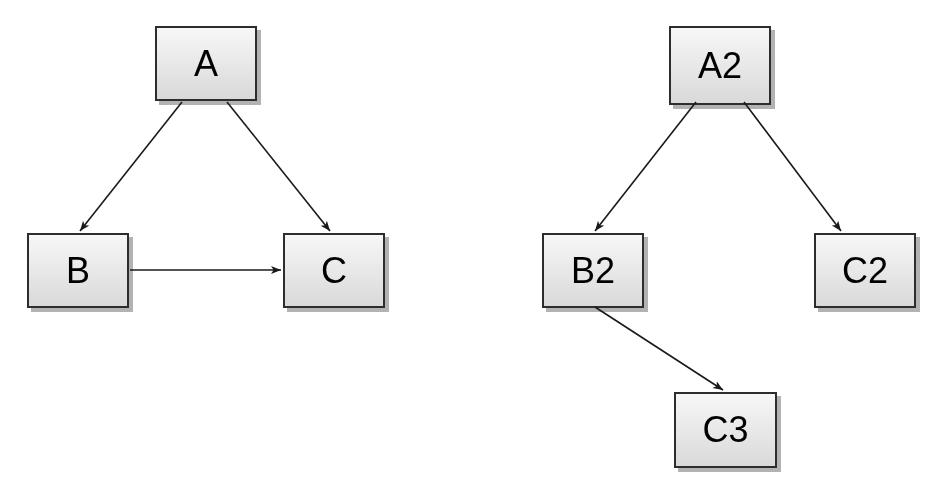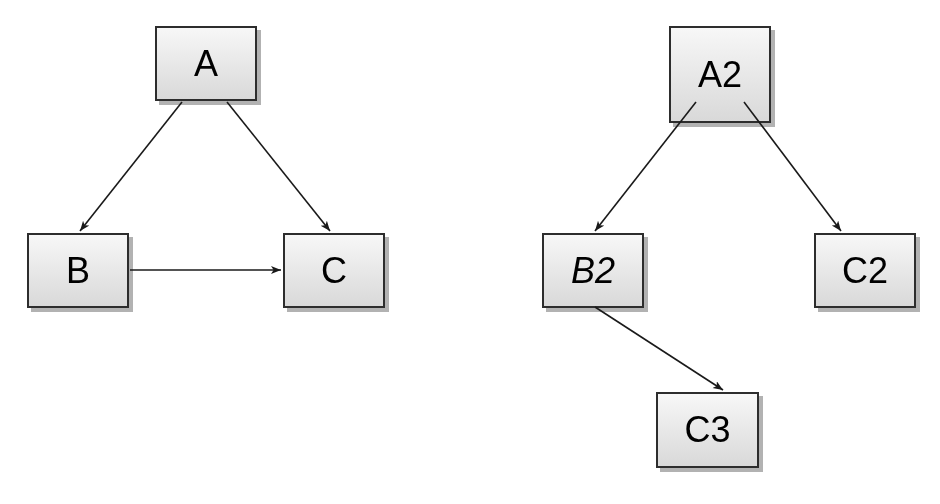--- a/index.html
+++ b/index.html
@@ -58,30 +58,30 @@
           <span class="node-label">A</span>
         </div>
         <div class="node" style="left: 27px; top: 233px; width: 102px; height: 75px;">
           <span class="node-label">B</span>
         </div>
         <div class="node" style="left: 283px; top: 233px; width: 102px; height: 75px;">
           <span class="node-label">C</span>
         </div>
       </div>
       <div class="diagram-group">
-        <div class="node" style="left: 669px; top: 26px; width: 102px; height: 97px;">
+        <div class="node" style="left: 669px; top: 26px; width: 102px; height: 79px;">
           <span class="node-label">A2</span>
         </div>
-        <div class="node" style="left: 542px; top: 233px; width: 102px; height: 75px; font-style: italic;">
+        <div class="node" style="left: 542px; top: 233px; width: 102px; height: 75px;">
           <span class="node-label">B2</span>
         </div>
         <div class="node" style="left: 798px; top: 233px; width: 102px; height: 75px; margin-left: 16px;">
           <span class="node-label">C2</span>
         </div>
-        <div class="node" style="left: 656px; top: 392px; width: 103px; height: 76px;">
+        <div class="node" style="left: 674px; top: 392px; width: 103px; height: 76px;">
           <span class="node-label">C3</span>
         </div>
       </div>
     </div>
   <svg id="edges-svg" viewBox="0 0 940 504">
     <defs>
       <marker id="arrowhead" markerUnits="userSpaceOnUse" markerWidth="12" markerHeight="9" refX="10" refY="4" orient="auto">
         <path id="arrowhead-path" d="M0,0 L10,4 L0,8 L2.6,4 Z" fill="#1a1a1a"></path>
       </marker>
     </defs>

